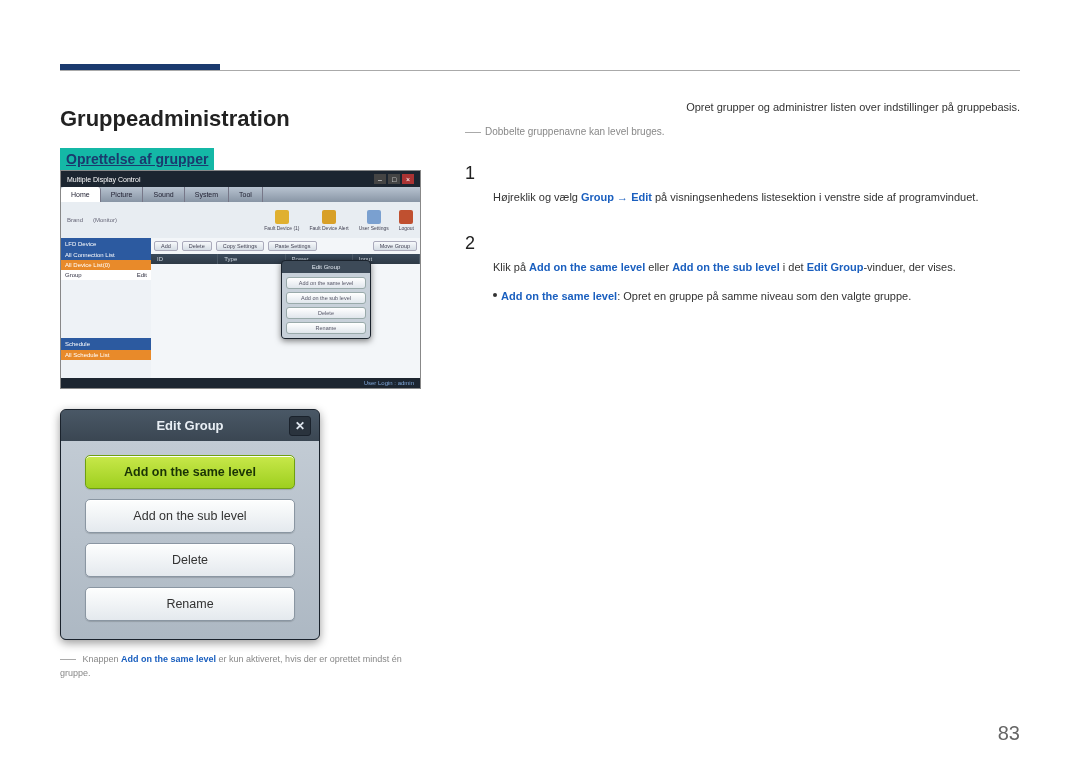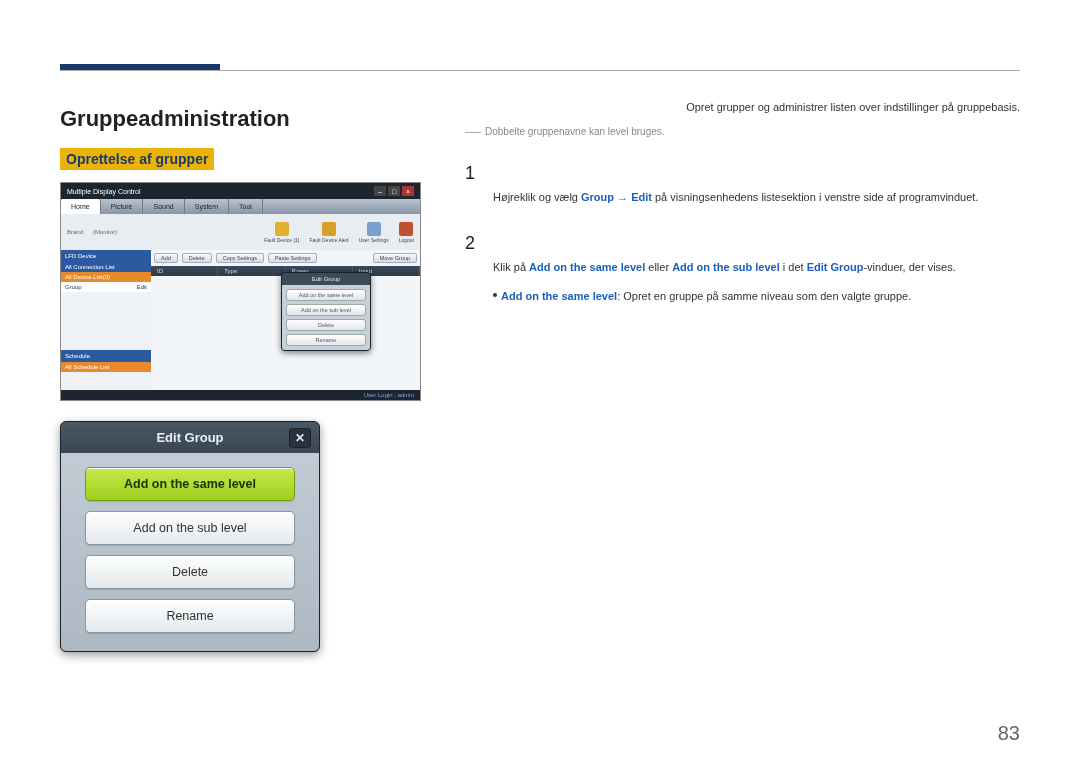--- a/index.html
+++ b/index.html
@@ -34,24 +34,25 @@
     gap: 40px;
     margin-top: 40px;
   }
   .left-col { width: 365px; flex-shrink: 0; }
   .right-col { flex: 1; font-size: 11px; line-height: 1.7; }
   h1 { font-size: 22px; font-weight: 600; color: #222; margin-bottom: 16px; margin-top: 8px; }
   h2 {
     font-size: 14px;
     font-weight: 700;
     color: #1a3a6e;
-    background: #eab308;
+    background: #14b8a6;
     display: inline-block;
     padding: 3px 6px;
-    margin-bottom: 12px;
+    margin-bottom: 0;
+    text-decoration: underline;
   }
   .screenshot {
     width: 361px;
     border: 1px solid #888;
     margin-bottom: 20px;
   }
   
   .mdc {
     background: #2e3a46;
     font-size: 7px;
@@ -250,20 +251,24 @@
           <div class="dlg-close">✕</div>
         </div>
         <div class="dlg-body">
           <div class="dlg-btn selected">Add on the same level</div>
           <div class="dlg-btn">Add on the sub level</div>
           <div class="dlg-btn">Delete</div>
           <div class="dlg-btn">Rename</div>
         </div>
       </div>
 
+      <div class="footnote">
+        <span class="note-dash"></span>
+        <span>Knappen </span><span class="b">Add on the same level</span><span> er kun aktiveret, hvis der er oprettet mindst én gruppe.</span>
+      </div>
     </div>
 
     <div class="right-col">
       <div class="intro">Opret grupper og administrer listen over indstillinger på gruppebasis.</div>
       <div class="note-line">
         <span class="note-dash"></span><span>Dobbelte gruppenavne kan level bruges.</span>
       </div>
 
       <div class="step">
         <div class="step-num">1</div>

